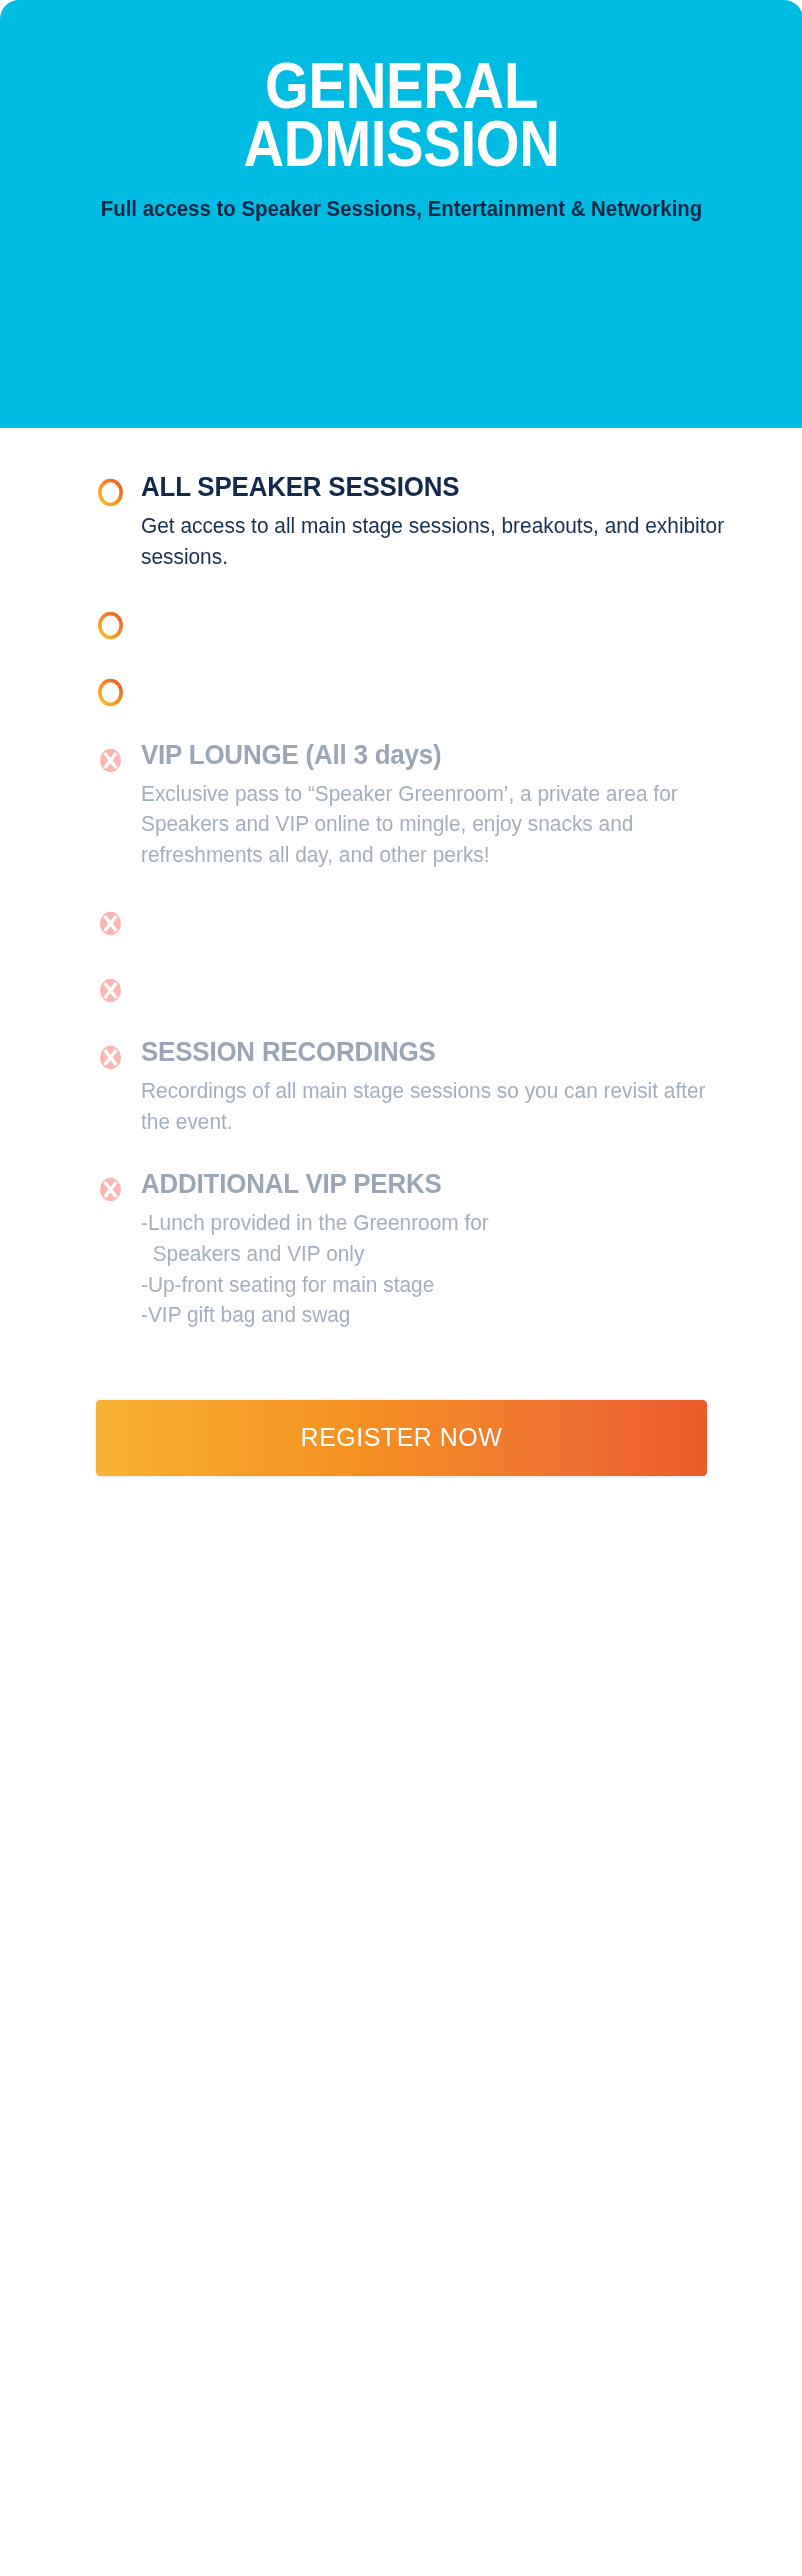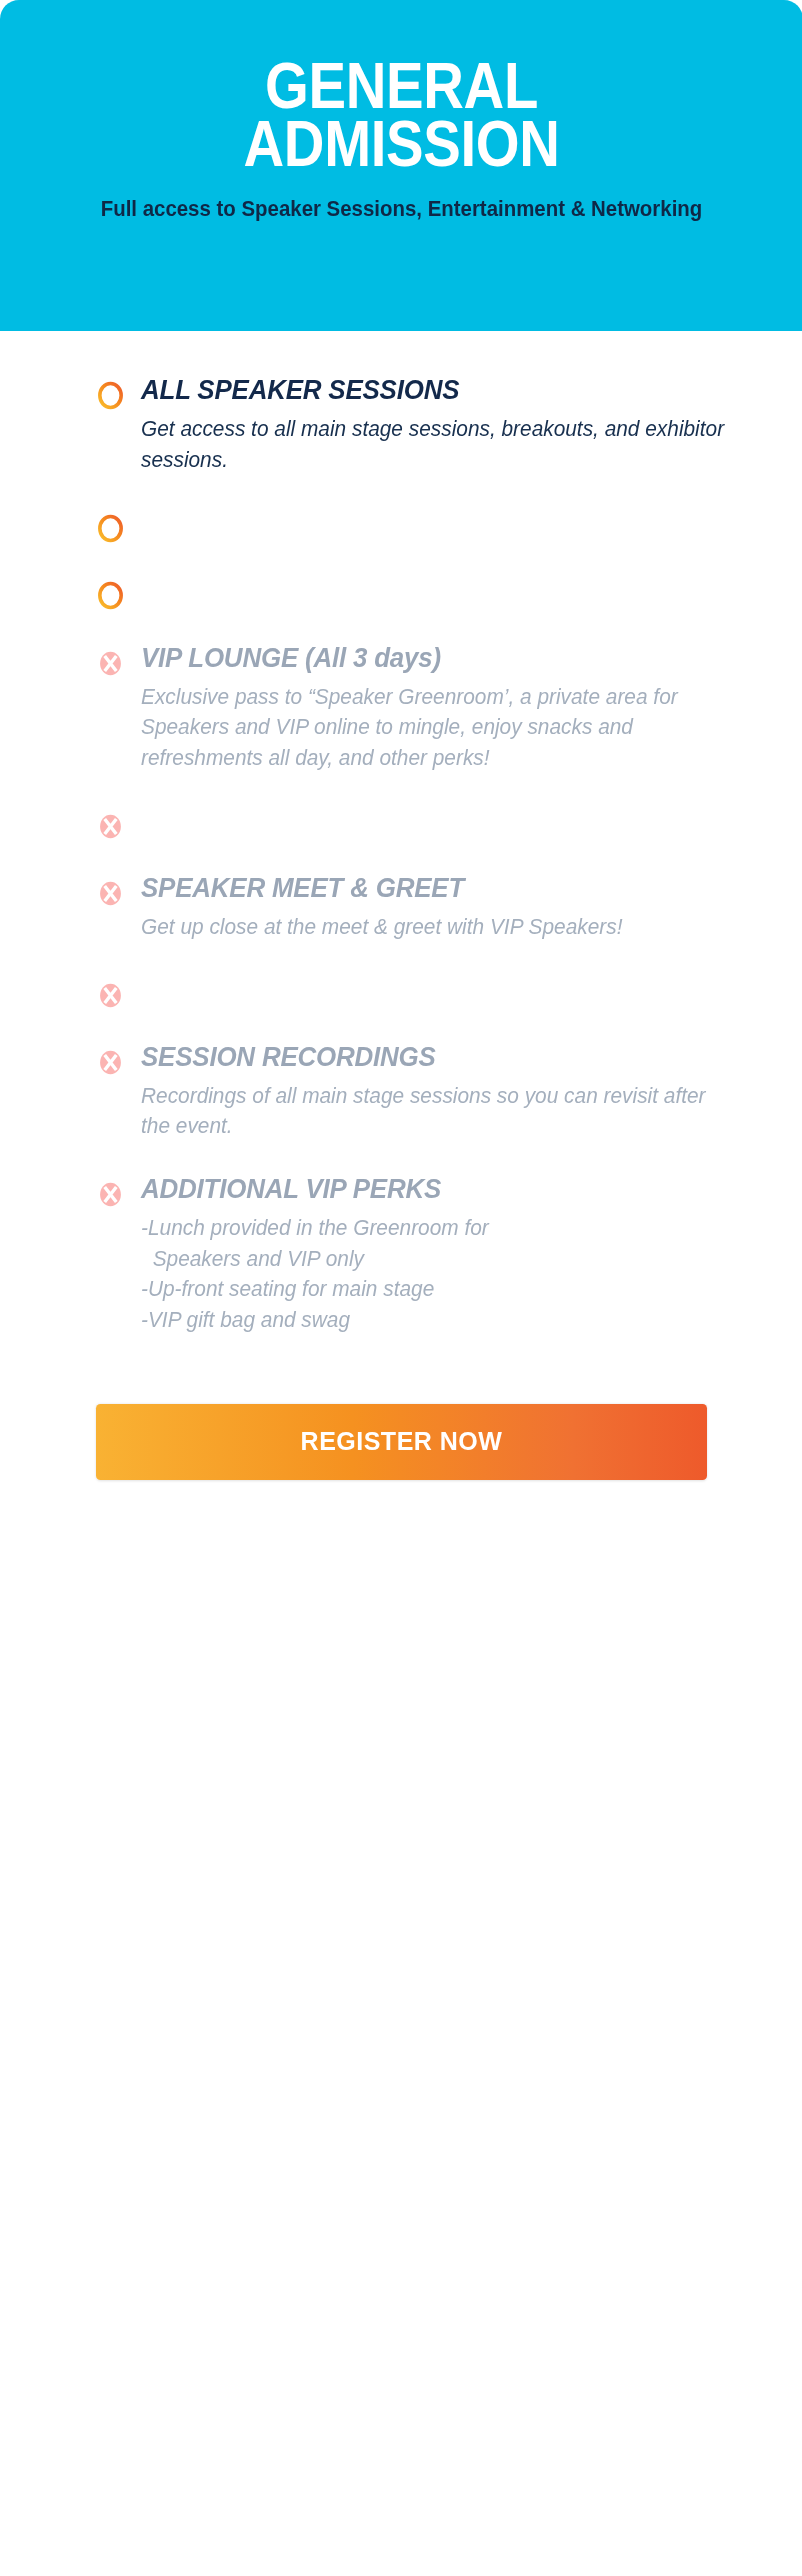--- a/index.html
+++ b/index.html
@@ -22,21 +22,21 @@
   }
 
   
   .header {
     background: #00BCE3;
     border-top-left-radius: 19px;
     border-top-right-radius: 19px;
     padding: 41px 52px 34px 52px;
     text-align: center;
     box-sizing: border-box;
-    height: 331px;
+    height: 428px;
   }
   .header-title {
     color: #ffffff;
     font-size: 64px;
     line-height: 0.92;
     font-weight: 700;
     letter-spacing: -0.4px;
     margin: 0;
     transform: scaleX(0.88);
     transform-origin: center;
@@ -56,21 +56,20 @@
   
   .features {
     padding: 45px 0 0 0;
   }
   .feature {
     display: flex;
     align-items: flex-start;
     padding: 0 50px 0 96px;
     margin-bottom: 33px;
     position: relative;
-    font-style: italic;
   }
   .feature.gap-large { margin-bottom: 34px; }
 
   .feature-icon {
     flex: 0 0 auto;
     width: 29px;
     height: 29px;
     margin-right: 15.5px;
     margin-top: 5.2px;
   }
@@ -110,21 +109,21 @@
     padding: 36px 96px 0 96px;
   }
   .cta-button {
     display: block;
     width: 100%;
     border: 0;
     border-radius: 4.3px;
     background: linear-gradient(90deg, #F9B233 0%, #F59120 42%, #F07132 78%, #EE5A2B 100%);
     color: #ffffff;
     font-size: 25px;
-    font-weight: 700;
+    font-weight: 400;
     letter-spacing: 0.5px;
     padding: 23px 0 24px 0;
     cursor: pointer;
     font-family: "Liberation Sans", sans-serif;
     text-align: center;
     box-shadow: 0 0.9px 2.6px rgba(0,0,0,0.12);
   }
 </style>
 </head>
 <body>
@@ -190,32 +189,20 @@
 
     <div class="feature disabled">
       <span class="feature-icon">
         <svg viewBox="0 0 34 34" xmlns="http://www.w3.org/2000/svg">
           <ellipse cx="17" cy="17" rx="12.2" ry="13.8" fill="#FBB4B2"></ellipse>
           <path d="M10.2 8.2 L23.8 25.8 M23.8 8.2 L10.2 25.8" stroke="#FFFFFF" stroke-width="4"></path>
         </svg>
       </span>
     </div>
 
-    <div class="feature disabled">
-      <span class="feature-icon">
-        <svg viewBox="0 0 34 34" xmlns="http://www.w3.org/2000/svg">
-          <ellipse cx="17" cy="17" rx="12.2" ry="13.8" fill="#FBB4B2"></ellipse>
-          <path d="M10.2 8.2 L23.8 25.8 M23.8 8.2 L10.2 25.8" stroke="#FFFFFF" stroke-width="4"></path>
-        </svg>
-      </span>
-      <div class="feature-body">
-        <div class="feature-title">SPEAKER MEET &amp; GREET</div>
-        <div class="feature-desc">Get up close at the meet &amp; greet with VIP Speakers!</div>
-      </div>
-    </div>
 
     <div class="feature disabled">
       <span class="feature-icon">
         <svg viewBox="0 0 34 34" xmlns="http://www.w3.org/2000/svg">
           <ellipse cx="17" cy="17" rx="12.2" ry="13.8" fill="#FBB4B2"></ellipse>
           <path d="M10.2 8.2 L23.8 25.8 M23.8 8.2 L10.2 25.8" stroke="#FFFFFF" stroke-width="4"></path>
         </svg>
       </span>
     </div>
 

